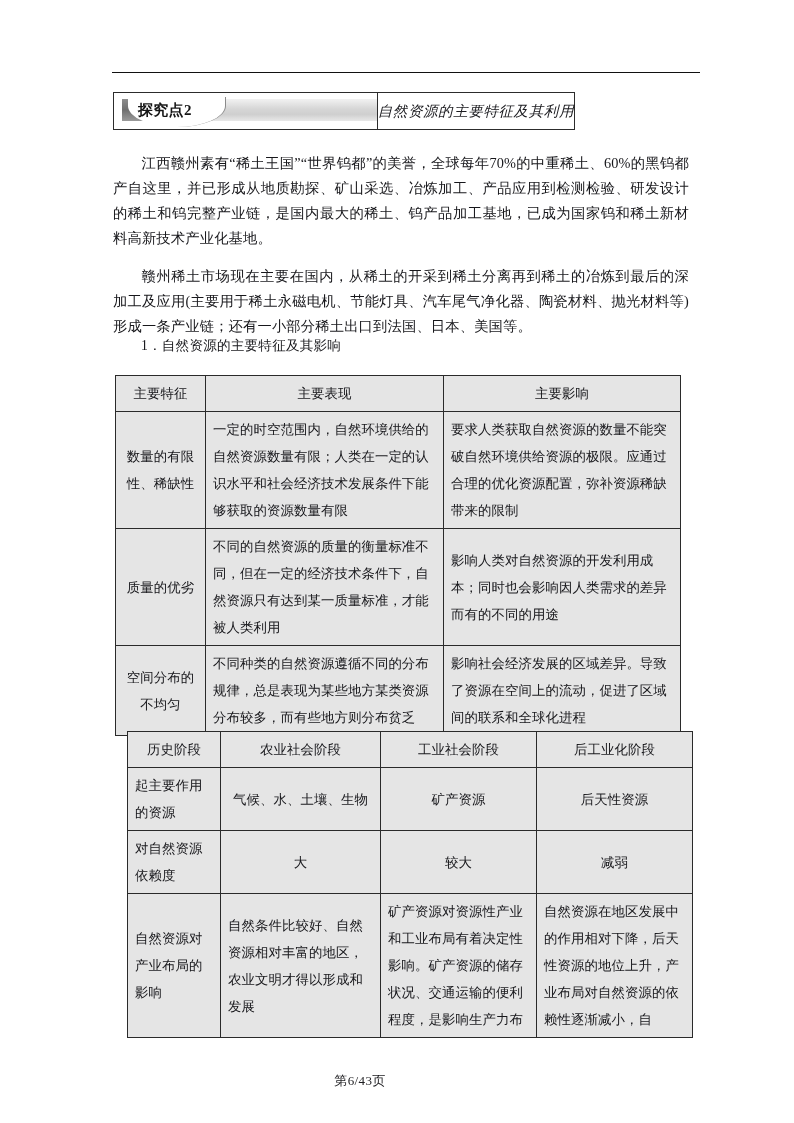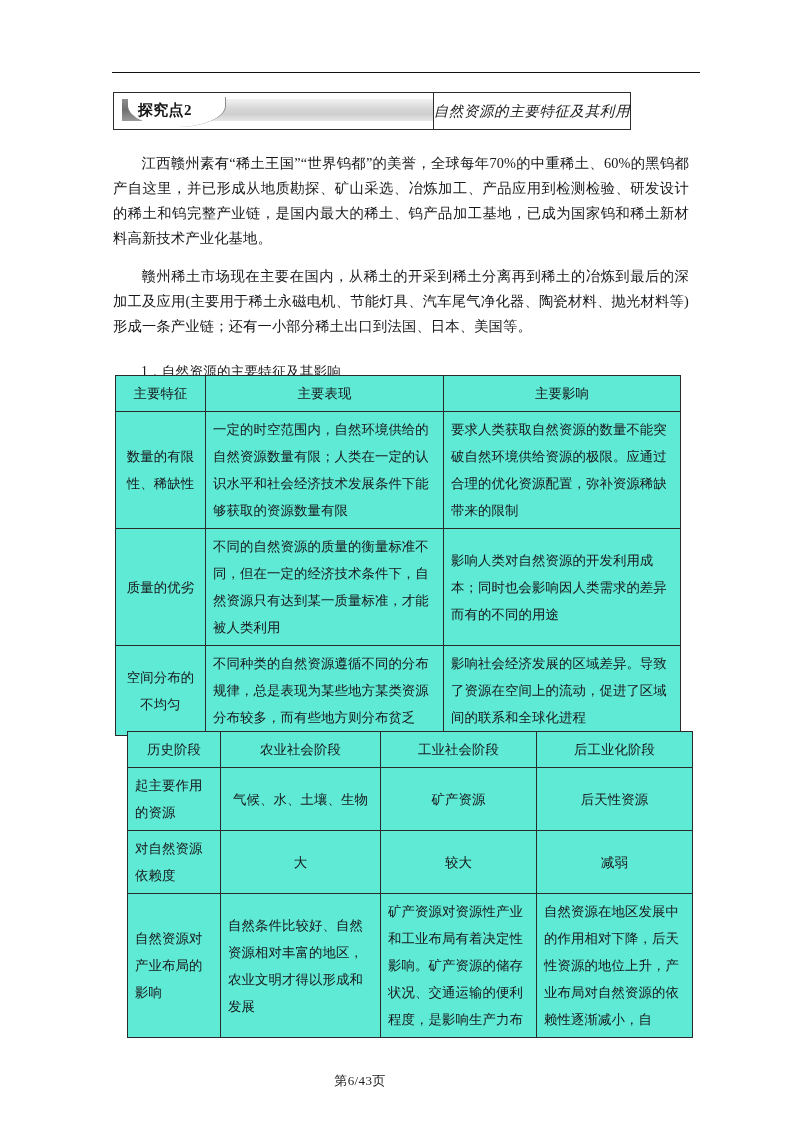--- a/index.html
+++ b/index.html
@@ -31,21 +31,21 @@
     width: 588px;
     height: 0;
     border-top: 1.6px solid #111111;
   }
 
   
   .header-box {
     position: absolute;
     left: 113px;
     top: 92px;
-    width: 518px;
+    width: 462px;
     height: 38px;
     border: 1px solid #2c2c2c;
     box-sizing: border-box;
     display: flex;
     align-items: stretch;
   }
   .header-left {
     position: relative;
     width: 338px;
     box-sizing: border-box;
@@ -123,29 +123,29 @@
   
   .sec-head {
     position: absolute;
     left: 141px;
     font-size: 13.6px;
     line-height: 20px;
     color: #17171b;
     letter-spacing: 0.2px;
     white-space: nowrap;
   }
-  #sec1 { top: 362px; }
+  #sec1 { top: 336px; }
   #sec2 { top: 711px; margin-top: 23px; }
 
   
   table.doc-table {
     position: absolute;
     border-collapse: collapse;
     table-layout: fixed;
-    background: #5eead4;
+    background: #e5e5e5;
   }
   table.doc-table td,
   table.doc-table th {
     border: 1px solid #2a2a2a;
     padding: 4px 7px;
     font-size: 13.4px;
     line-height: 27px;
     font-weight: normal;
     color: #17171b;
     vertical-align: middle;

